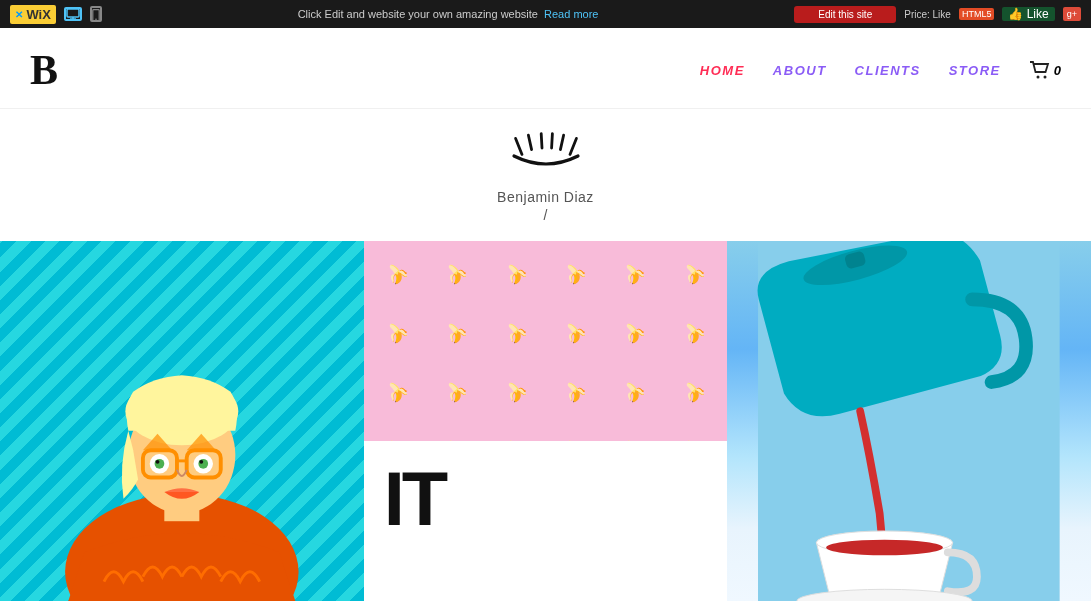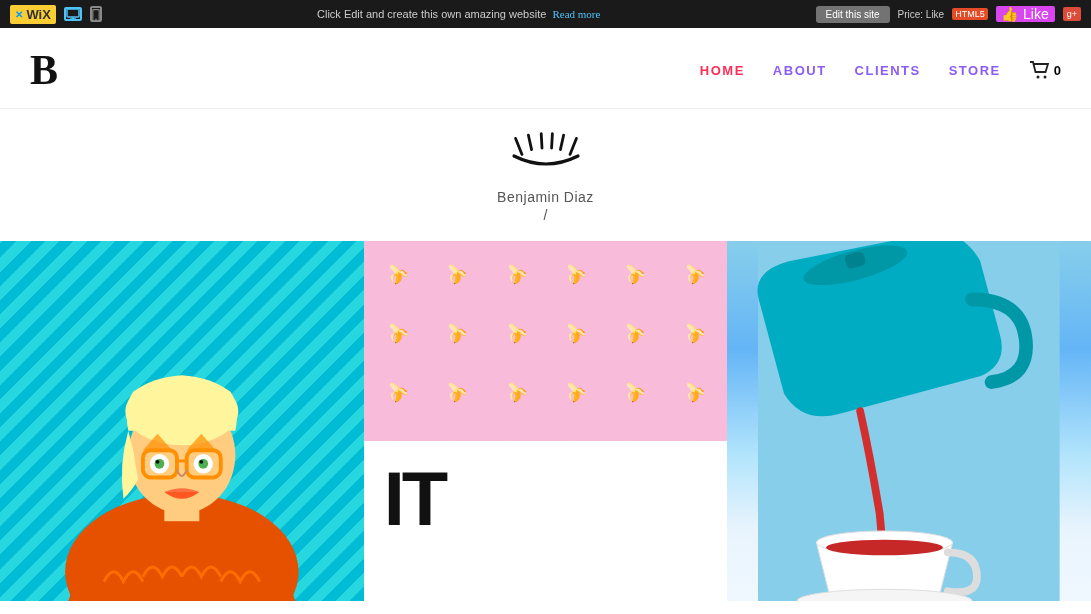--- a/index.html
+++ b/index.html
@@ -37,40 +37,40 @@
     .mobile-icon {
       width: 12px; height: 16px;
       border: 2px solid #888;
       border-radius: 2px;
       display: inline-flex;
     }
     .wix-bar-center { font-size: 11px; color: #ccc; }
     .wix-bar-center a { color: #4fc3f7; text-decoration: none; }
     .wix-bar-right { display: flex; align-items: center; gap: 8px; }
     .edit-btn {
-      background: #737373;
+      background: #b91c1c;
       color: white;
       border: none;
-      padding: 3px 10px;
+      padding: 3px 24px;
       font-size: 10px;
       border-radius: 3px;
       cursor: pointer;
     }
     .price-free { font-size: 10px; color: #ccc; }
     .html5-badge {
       background: #e34c26;
       color: white;
       font-size: 9px;
       padding: 1px 3px;
       border-radius: 2px;
     }
     .fb-like {
-      background: #d946ef;
+      background: #14532d;
       color: white;
-      font-size: 14px;
+      font-size: 12px;
       padding: 0 6px;
       border-radius: 2px;
     }
     .g-plus {
       background: #dd4b39;
       color: white;
       font-size: 9px;
       padding: 2px 4px;
       border-radius: 2px;
     }
@@ -84,21 +84,21 @@
       background: #fff;
       border-bottom: 1px solid #f0f0f0;
     }
     .site-logo {
       font-size: 42px;
       font-weight: 900;
       color: #111;
       letter-spacing: -2px;
       font-family: Georgia, serif;
     }
-    .site-nav { display: flex; align-items: center; gap: 28px; }
+    .site-nav { display: flex; align-items: center; gap: 28px; font-style: italic; }
     .nav-item {
       font-size: 13px;
       font-weight: 600;
       letter-spacing: 1.5px;
       text-transform: uppercase;
       color: #8b5cf6;
       text-decoration: none;
       cursor: pointer;
     }
     .nav-item.active { color: #FF2D55; }
@@ -210,22 +210,22 @@
         </svg>
     </div>
     <div class="mobile-icon">
       <svg width="10" height="16" viewBox="0 0 10 16">
           <rect x="1" y="0" width="8" height="14" rx="1" fill="none" stroke="#888" stroke-width="1.5"></rect>
           <circle cx="5" cy="12" r="1" fill="#888"></circle>
         </svg>
     </div>
   </div>
   <div class="wix-bar-center">
-    <span>Click Edit and create this own amazing website</span>
-    &nbsp;<a style="color:#4fc3f7;font-family:Liberation Serif, serif;">Read more</a>
+    <span>Click Edit and website your own amazing website</span>
+    &nbsp;<a style="color:#4fc3f7;">Read more</a>
   </div>
   <div class="wix-bar-right">
     <button class="edit-btn">Edit this site</button>
     <span class="price-free">Price: Like</span>
     <span class="html5-badge">HTML5</span>
     <span class="fb-like">👍 Like</span>
     <span class="g-plus">g+</span>
   </div>
 </div>
 

